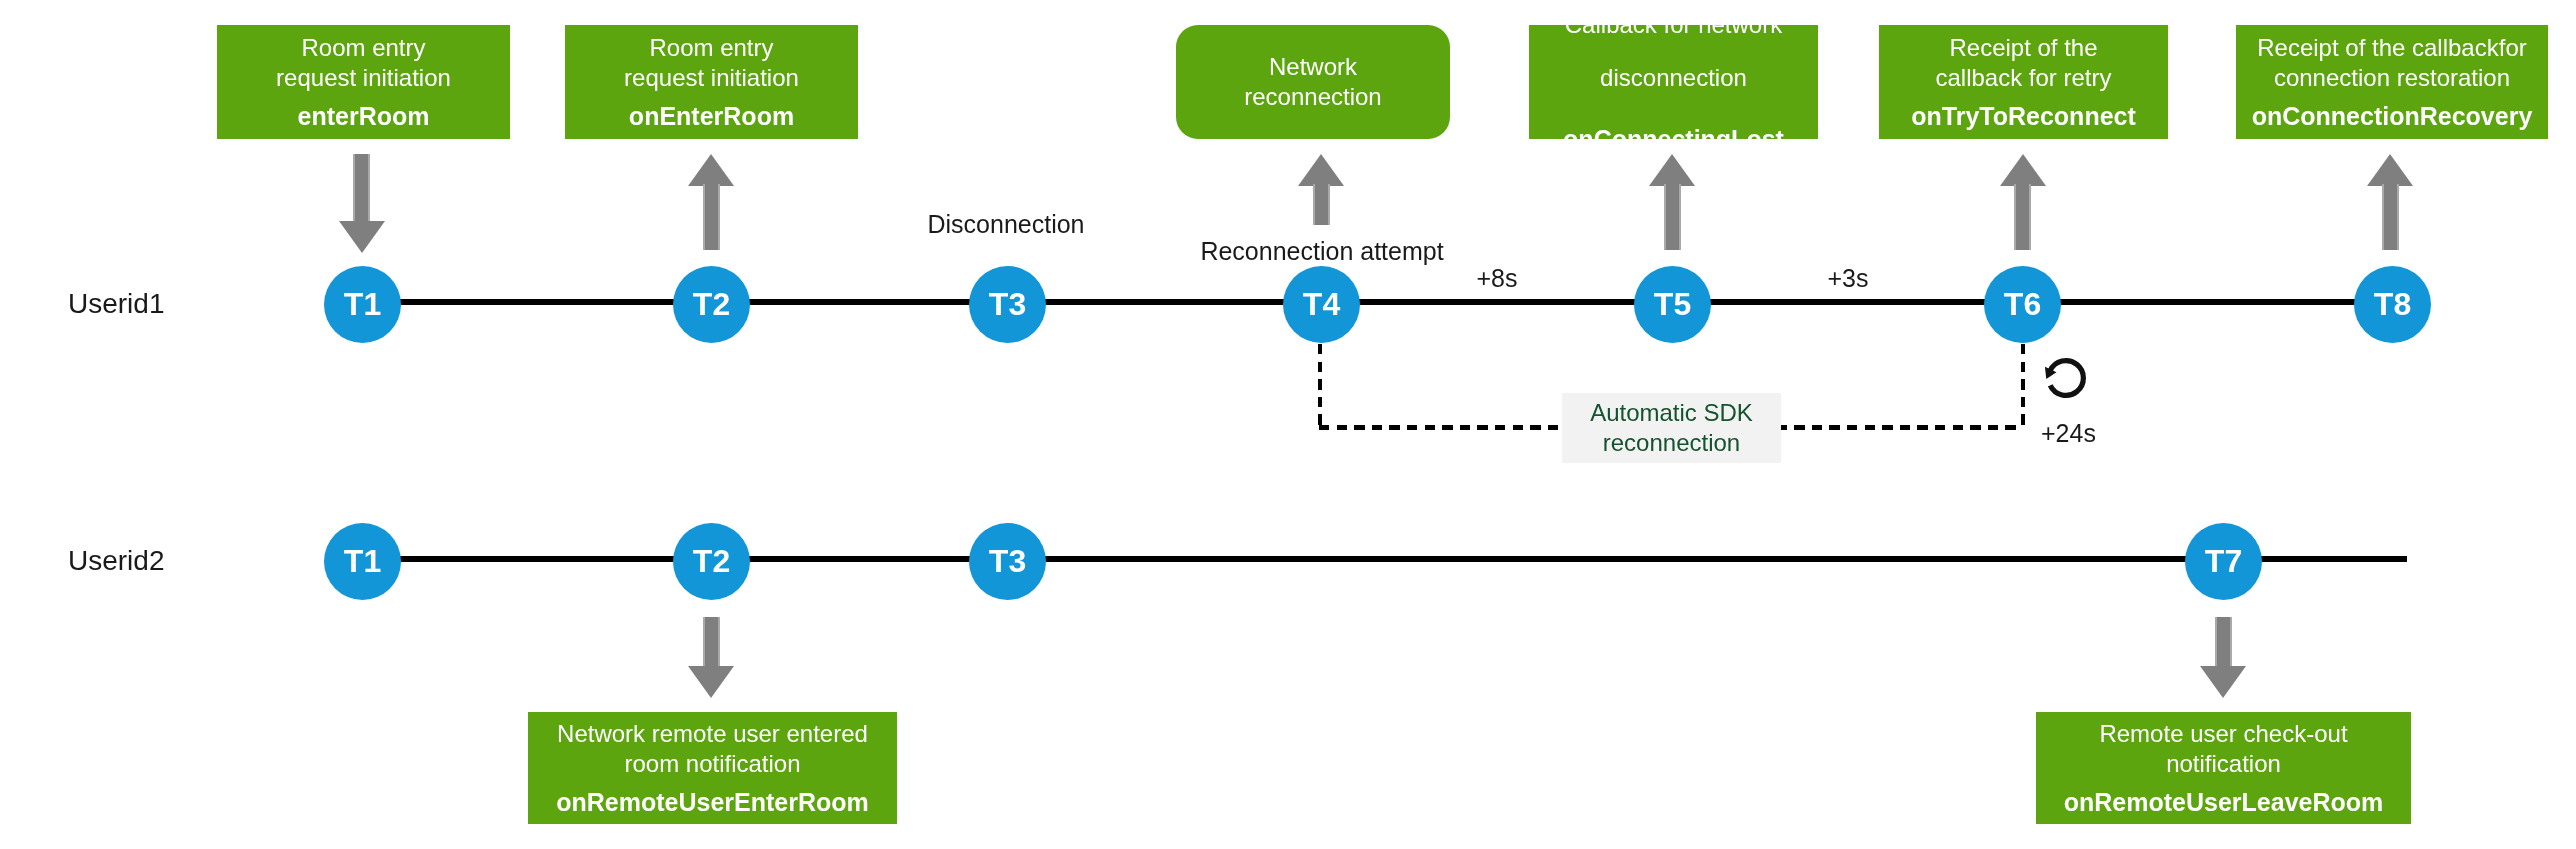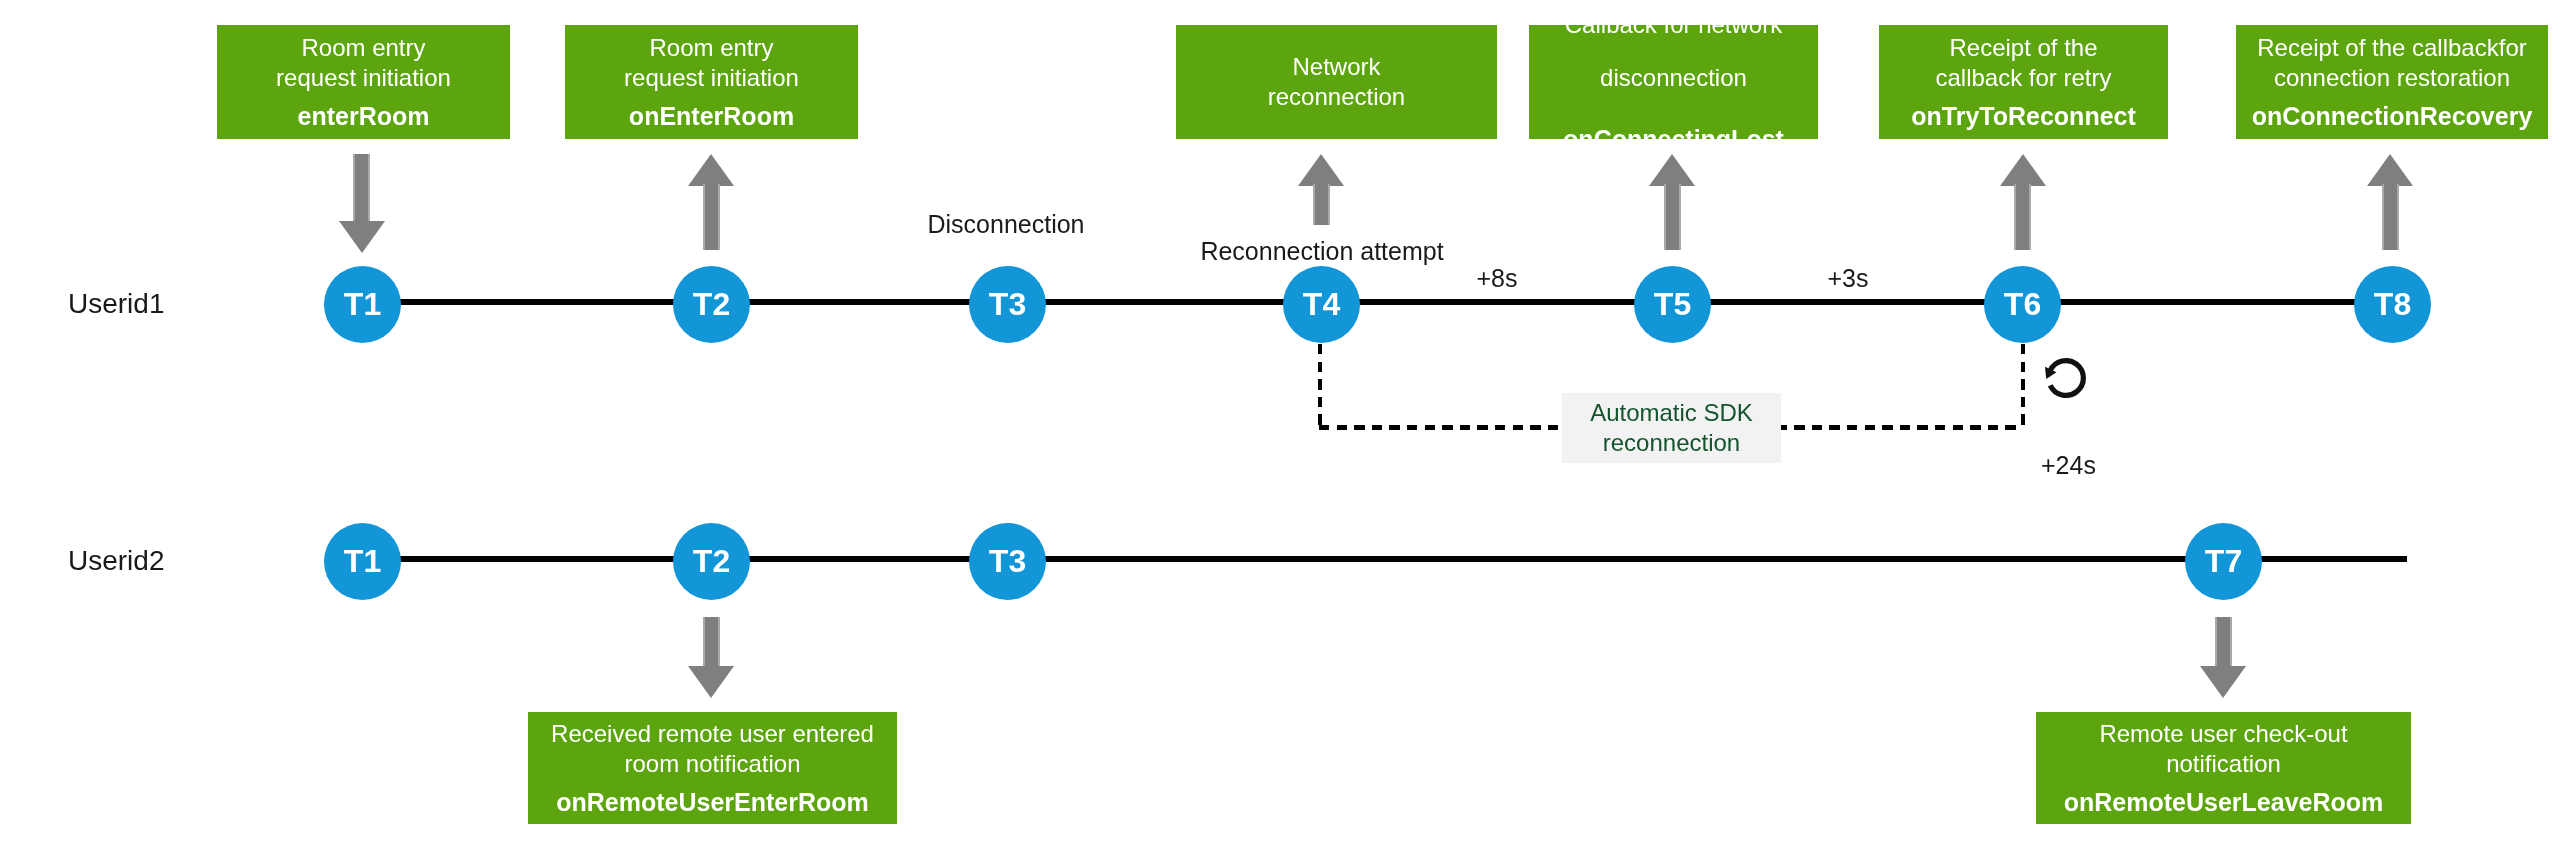--- a/index.html
+++ b/index.html
@@ -60,21 +60,21 @@
   <div class="callout" style="left:217px; width:293px;">
     <div>Room entry</div>
     <div>request initiation</div>
     <div class="c-api">enterRoom</div>
   </div>
   <div class="callout" style="left:565px; width:293px;">
     <div>Room entry</div>
     <div>request initiation</div>
     <div class="c-api">onEnterRoom</div>
   </div>
-  <div class="callout" style="left:1176px; width:321px;">
+  <div class="callout" style="left:1176px; width:274px;border-radius:22px;">
     <div>Network</div>
     <div>reconnection</div>
 
   </div>
   <div class="callout" style="left:1529px; width:289px;gap:23px;">
     <div>Callback for network</div>
     <div>disconnection</div>
     <div class="c-api">onConnectingLost</div>
   </div>
   <div class="callout" style="left:1879px; width:289px;">
@@ -103,21 +103,21 @@
   <div class="head-up" style="left:2000px; top:154px;"></div>
   <div class="shaft" style="left:2014px; top:184px; height:66px;"></div>
 
   <div class="head-up" style="left:2367px; top:154px;"></div>
   <div class="shaft" style="left:2382px; top:184px; height:66px;"></div>
 
   <div class="ann centered" style="left:1006px; top:210px;">Disconnection</div>
   <div class="ann centered" style="left:1322px; top:237px;">Reconnection attempt</div>
   <div class="ann centered" style="left:1497px; top:264px;">+8s</div>
   <div class="ann centered" style="left:1848px; top:264px;">+3s</div>
-  <div class="ann" style="left:2041px; top:419px;margin-top:32px;">+24s</div>
+  <div class="ann" style="left:2041px; top:419px;">+24s</div>
 
   <div class="lane-label" style="top:288px;">Userid1</div>
   <div class="tline" style="left:362px; top:299px; width:2032px;"></div>
 
   <div class="dash-v" style="left:1318px; top:344px; height:83px;"></div>
   <div class="dash-h" style="left:1319px; top:425px; width:704px;"></div>
   <div class="dash-v" style="left:2021px; top:344px; height:83px;"></div>
   <div class="sdk-label">
     <div>Automatic SDK</div>
     <div>reconnection</div>
@@ -144,21 +144,21 @@
   <div class="node" style="left:969px; top:523px;">T3</div>
   <div class="node" style="left:2185px; top:523px;">T7</div>
 
   <div class="shaft" style="left:703px; top:617px; height:49px;"></div>
   <div class="head-down" style="left:688px; top:666px;"></div>
 
   <div class="shaft" style="left:2215px; top:617px; height:49px;"></div>
   <div class="head-down" style="left:2200px; top:666px;"></div>
 
   <div class="callout bottom" style="left:528px; width:369px;">
-    <div>Received remote user entered</div>
+    <div>Network remote user entered</div>
     <div>room notification</div>
     <div class="c-api">onRemoteUserEnterRoom</div>
   </div>
   <div class="callout bottom" style="left:2036px; width:375px;">
     <div>Remote user check-out</div>
     <div>notification</div>
     <div class="c-api">onRemoteUserLeaveRoom</div>
   </div>
 
 </div>

